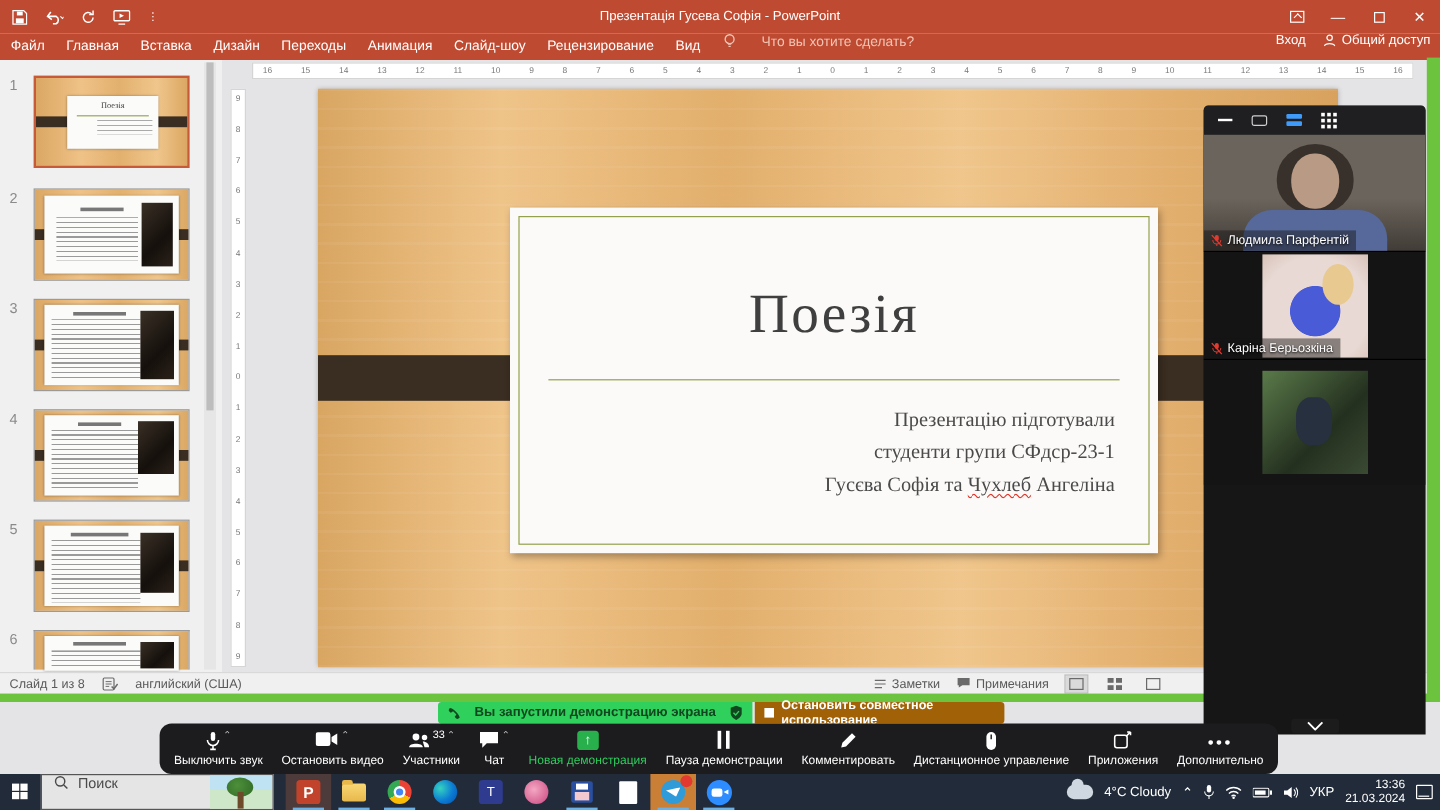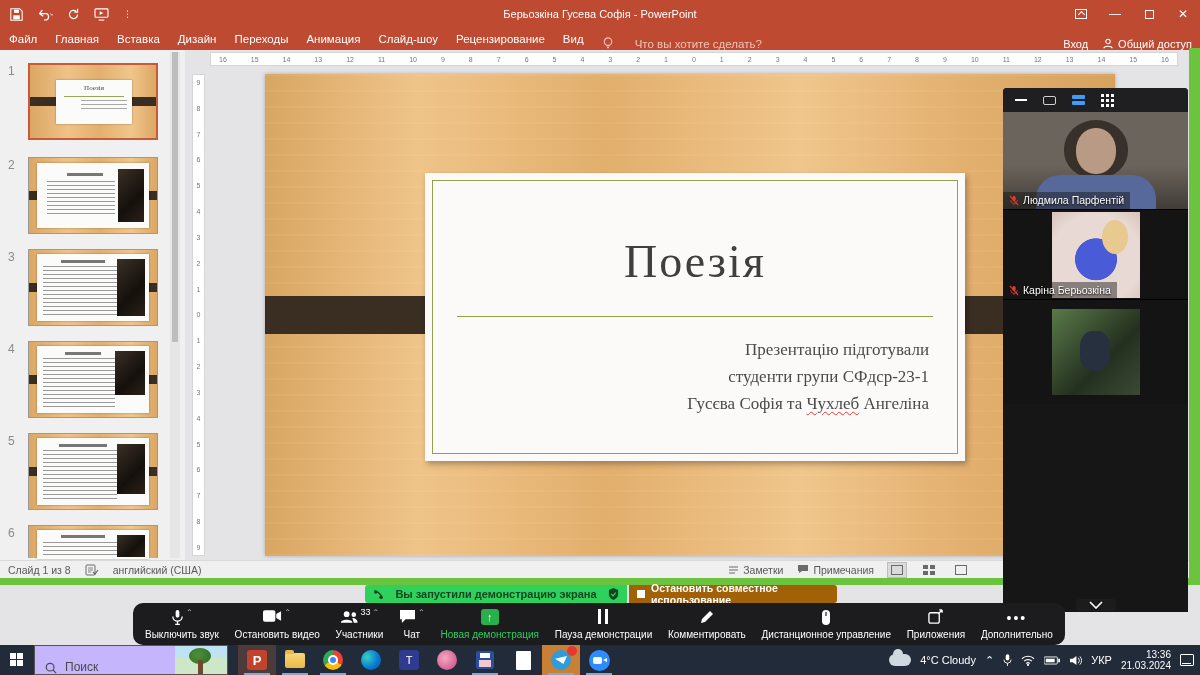--- a/index.html
+++ b/index.html
@@ -12,21 +12,21 @@
   .qat { display:flex; align-items:center; gap:14px; padding-left:10px; }
   .qat svg { display:block; }
   .win-title { position:absolute; left:0; right:0; text-align:center; color:#fff; font-size:11px; pointer-events:none; }
   .win-controls { position:absolute; right:0; top:0; height:28px; display:flex; }
   .wc { width:34px; height:28px; display:flex; align-items:center; justify-content:center; color:#fff; font-size:12px; }
   .maxbox { width:9px; height:9px; border:1px solid #fff; }
   .ribbonopt { width:12px; height:10px; border:1px solid #fff; position:relative; }
   .ribbonopt:after { content:""; position:absolute; left:3px; top:2px; width:4px; height:4px; border-left:1px solid #fff; border-top:1px solid #fff; transform:rotate(45deg); }
 
   
-  .menubar { position:absolute; left:0; top:28px; width:1200px; height:22px; background:#BE4A31; display:flex; align-items:flex-end; color:#fff; font-size:11.5px; z-index:3; }
+  .menubar { position:absolute; left:0; top:28px; width:1200px; height:22px; background:#BE4A31; display:flex; align-items:flex-start; color:#fff; font-size:11.5px; z-index:3; }
   .mtab { padding:0 9px; height:22px; display:flex; align-items:center; }
   .tellme { display:flex; align-items:center; gap:22px; color:#F2C4B4; margin-left:10px; }
   .acct { position:absolute; right:8px; display:flex; align-items:center; gap:14px; font-size:11px; }
   .shareb { display:flex; align-items:center; gap:4px; }
 
   
   .thumbs { position:absolute; left:0; top:50px; width:185px; height:510px; background:#F0F0F0; z-index:2; }
   .thumbnum { position:absolute; left:8px; font-size:12px; color:#8a8a8a; }
   .thumb { position:absolute; left:28px; width:130px; height:77px; background:linear-gradient(90deg,#DBA763,#EFC287 30%,#E2B06E 55%,#F0C68C 80%,#DBA763); border:1px solid #9a9a9a; }
   .thumb.sel { border:2px solid #C75B39; }
@@ -91,21 +91,21 @@
   .zbtn.green-label { color:#2ecc5e; }
   .sharebox { width:18px; height:16px; background:#27b04b; border-radius:3px; display:flex; align-items:center; justify-content:center; color:#fff; font-size:11px; font-weight:bold; }
   .pausebars { display:flex; gap:4px; }
   .pausebars div { width:3px; height:15px; background:#fff; }
 
   
   .taskbar { position:absolute; left:0; top:645px; width:1200px; height:30px; background:#212B39; z-index:50; display:flex; align-items:center; }
   .startbtn { width:34px; height:30px; display:flex; align-items:center; justify-content:center; }
   .winlogo { width:14px; height:14px; display:grid; grid-template-columns:6px 6px; grid-template-rows:6px 6px; gap:1px; }
   .winlogo div { background:#fff; }
-  .searchbox { width:194px; height:30px; background:#c4b5fd; border:1px solid #555; display:flex; align-items:flex-end; gap:8px; padding-left:10px; color:#4a4a4a; font-size:12px; position:relative; overflow:hidden; }
+  .searchbox { width:194px; height:30px; background:#e5e5e5; border:1px solid #555; display:flex; align-items:flex-start; gap:8px; padding-left:10px; color:#4a4a4a; font-size:12px; position:relative; overflow:hidden; }
   .searchtree { position:absolute; right:0; top:0; width:52px; height:30px; background:linear-gradient(180deg,#bfe3f2 0 40%,#cfe7c9 40%); }
   .searchtree:before { content:""; position:absolute; left:14px; top:2px; width:22px; height:16px; border-radius:50%; background:radial-gradient(circle at 40% 40%, #4d8f3a, #2f6b27); }
   .searchtree:after { content:""; position:absolute; left:23px; top:14px; width:5px; height:14px; background:#6c4a2a; }
   .tb-icons { display:flex; align-items:center; margin-left:10px; }
   .tbi { width:38px; height:30px; display:flex; align-items:center; justify-content:center; position:relative; }
   .tbi.active:after { content:""; position:absolute; left:6px; bottom:0; width:26px; height:2px; background:#6AB1E8; }
   .tbi.hl-red { background:#4d3a3a; }
   .tbi.hl-orange { background:#C97F35; }
   .ppicon { width:20px; height:20px; background:#C2432B; border-radius:3px; color:#fff; font-size:13px; font-weight:bold; display:flex; align-items:center; justify-content:center; }
   .foldericon { width:20px; height:15px; background:linear-gradient(#F8D775,#E8B84B); border-radius:2px; position:relative; }
@@ -195,21 +195,21 @@
         </span>
       <span>
           <svg width="15" height="13" viewBox="0 0 16 14">
             <rect x="1" y="1" width="14" height="9" rx="1" fill="none" stroke="#fff" stroke-width="1.2"></rect>
             <path d="M6 3.5v4l4-2z" fill="#fff"></path>
             <path d="M5 13h6" stroke="#fff" stroke-width="1.2"></path>
           </svg>
         </span>
       <span style="color:#fff;font-size:9px;">⋮</span>
     </div>
-    <div class="win-title">Берьозкіна Гусева Софія - PowerPoint</div>
+    <div class="win-title">Презентація Гусева Софія - PowerPoint</div>
     <div class="win-controls">
       <div class="wc">
           <span class="ribbonopt"></span>
         </div>
       <div class="wc">—</div>
       <div class="wc">
           <span class="maxbox"></span>
         </div>
       <div class="wc">✕</div>
     </div>

